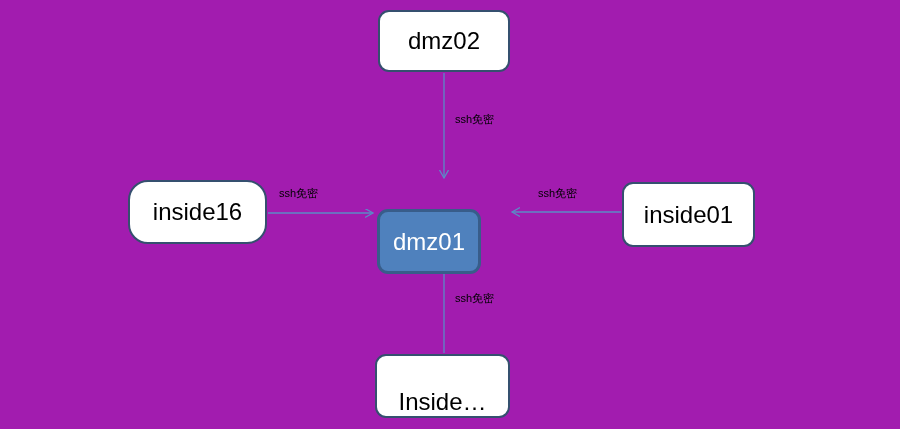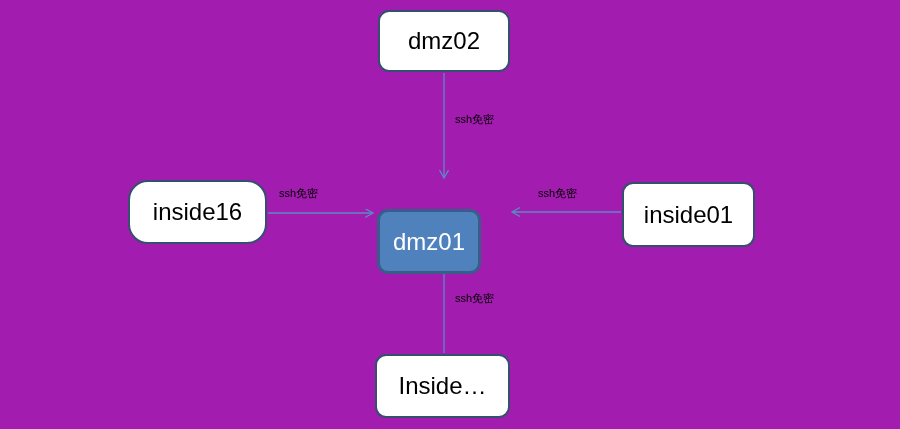--- a/index.html
+++ b/index.html
@@ -39,21 +39,21 @@
   }
   .node.filled {
     background: #4f81bd;
     border: 3px solid #385d8a;
     color: #ffffff;
   }
   .node-dmz02   { left: 378px; top: 10px;  width: 132px; height: 62px; }
   .node-inside16{ left: 128px; top: 180px; width: 139px; height: 64px; border-radius: 20px; }
   .node-dmz01   { left: 377px; top: 182px; width: 104px; height: 65px; margin-top: 27px; }
   .node-inside01{ left: 622px; top: 182px; width: 133px; height: 65px; }
-  .node-insideN { left: 375px; top: 354px; width: 135px; height: 64px; }
+  .node-insideN { left: 375px; top: 354px; width: 135px; height: 64px; align-items: flex-end; }
   .edge-label {
     position: absolute;
     font-size: 11px;
     color: #000000;
     white-space: nowrap;
   }
   .edge-label-top    { left: 455px; top: 112px; }
   .edge-label-left   { left: 279px; top: 186px; }
   .edge-label-right  { left: 538px; top: 186px; }
   .edge-label-bottom { left: 455px; top: 291px; }

